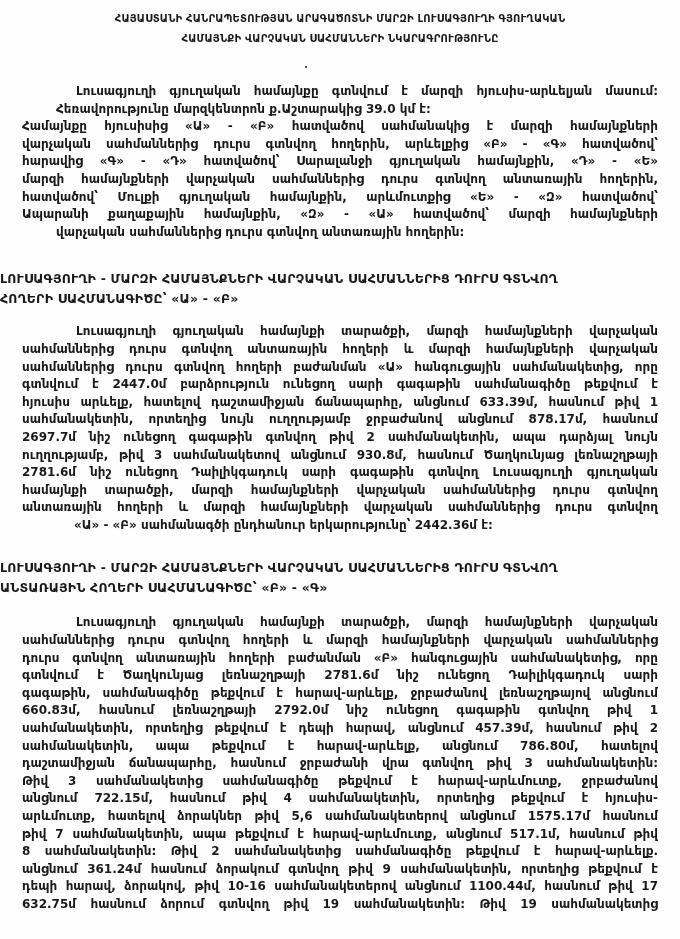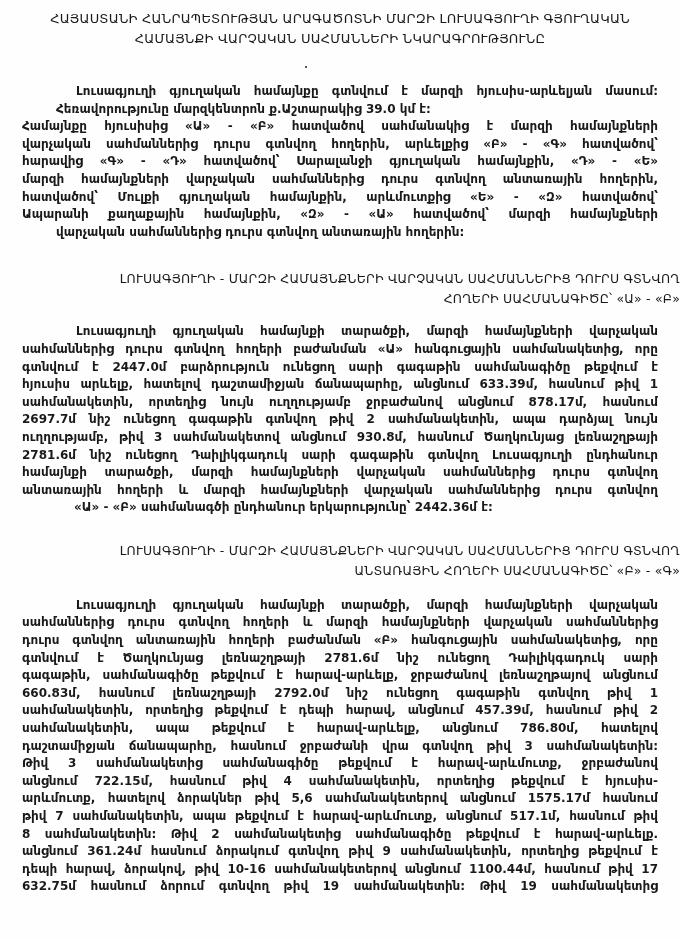--- a/index.html
+++ b/index.html
@@ -4,26 +4,26 @@
 <style>
   html, body { margin: 0; padding: 0; }
   body {
     width: 680px; height: 939px; overflow: hidden;
     background: #fefefe; color: #1a1a1a;
     font-family: "DejaVu Sans", "Liberation Sans", sans-serif;
   }
   .page { position: relative; width: 680px; height: 939px; }
   .title-block { padding-top: 9px; text-align: center; }
   .title-line {
-    font-size: 13px; letter-spacing: 0.2px; line-height: 20px;
-    white-space: nowrap; font-weight: normal;
+    font-size: 10px; letter-spacing: 0.2px; line-height: 20px;
+    white-space: nowrap; font-weight: bold;
   }
   .heading {
-    text-align: right; font-size: 12.5px; line-height: 20px;
-    white-space: nowrap; letter-spacing: 0.2px;
+    text-align: left; font-size: 12.5px; line-height: 20px;
+    white-space: nowrap; letter-spacing: 0.2px; font-weight: bold;
   }
   .para { padding: 0 22px 0 22px; }
   .line {
     font-size: 12px; line-height: 17.6px; white-space: nowrap;
     text-align: justify; text-align-last: justify; overflow: hidden; font-weight: bold;
   }
   .line.last { text-align-last: left; margin-left: 34px; }
   .line.indent { padding-left: 54px; }
   .line.indent-sm { padding-left: 52px; text-align-last: left; }
   .gap-title { height: 34px; }
@@ -58,27 +58,28 @@
 
   <div class="gap-s1"></div>
   <div>
     <div class="heading">ԼՈՒՍԱԳՅՈՒՂԻ - ՄԱՐԶԻ ՀԱՄԱՅՆՔՆԵՐԻ ՎԱՐՉԱԿԱՆ ՍԱՀՄԱՆՆԵՐԻՑ ԴՈՒՐՍ ԳՏՆՎՈՂ</div>
     <div class="heading">ՀՈՂԵՐԻ ՍԱՀՄԱՆԱԳԻԾԸ՝ «Ա» - «Բ»</div>
   </div>
   <div class="gap-s2"></div>
 
   <div class="para">
     <div class="line indent">Լուսագյուղի գյուղական համայնքի տարածքի, մարզի համայնքների վարչական</div>
+    <div class="line">սահմաններից դուրս գտնվող անտառային հողերի և մարզի համայնքների վարչական</div>
     <div class="line">սահմաններից դուրս գտնվող հողերի բաժանման «Ա» հանգուցային սահմանակետից, որը</div>
     <div class="line">գտնվում է 2447.0մ բարձրություն ունեցող սարի գագաթին սահմանագիծը թեքվում է</div>
     <div class="line">հյուսիս արևելք, հատելով դաշտամիջյան ճանապարհը, անցնում 633.39մ, հասնում թիվ 1</div>
     <div class="line">սահմանակետին, որտեղից նույն ուղղությամբ ջրբաժանով անցնում 878.17մ, հասնում</div>
     <div class="line">2697.7մ նիշ ունեցող գագաթին գտնվող թիվ 2 սահմանակետին, ապա դարձյալ նույն</div>
     <div class="line">ուղղությամբ, թիվ 3 սահմանակետով անցնում 930.8մ, հասնում Ծաղկունյաց լեռնաշղթայի</div>
-    <div class="line">2781.6մ նիշ ունեցող Դաիլիկգադուկ սարի գագաթին գտնվող Լուսագյուղի ընդհանուր</div>
+    <div class="line">2781.6մ նիշ ունեցող Դաիլիկգադուկ սարի գագաթին գտնվող Լուսագյուղի գյուղական</div>
     <div class="line">համայնքի տարածքի, մարզի համայնքների վարչական սահմաններից դուրս գտնվող</div>
     <div class="line">անտառային հողերի և մարզի համայնքների վարչական սահմաններից դուրս գտնվող</div>
     <div class="line indent-sm">«Ա» - «Բ» սահմանագծի ընդհանուր երկարությունը՝ 2442.36մ է:</div>
   </div>
 
   <div class="gap-s3"></div>
   <div>
     <div class="heading">ԼՈՒՍԱԳՅՈՒՂԻ - ՄԱՐԶԻ ՀԱՄԱՅՆՔՆԵՐԻ ՎԱՐՉԱԿԱՆ ՍԱՀՄԱՆՆԵՐԻՑ ԴՈՒՐՍ ԳՏՆՎՈՂ</div>
     <div class="heading">ԱՆՏԱՌԱՅԻՆ ՀՈՂԵՐԻ ՍԱՀՄԱՆԱԳԻԾԸ՝ «Բ» - «Գ»</div>
   </div>

